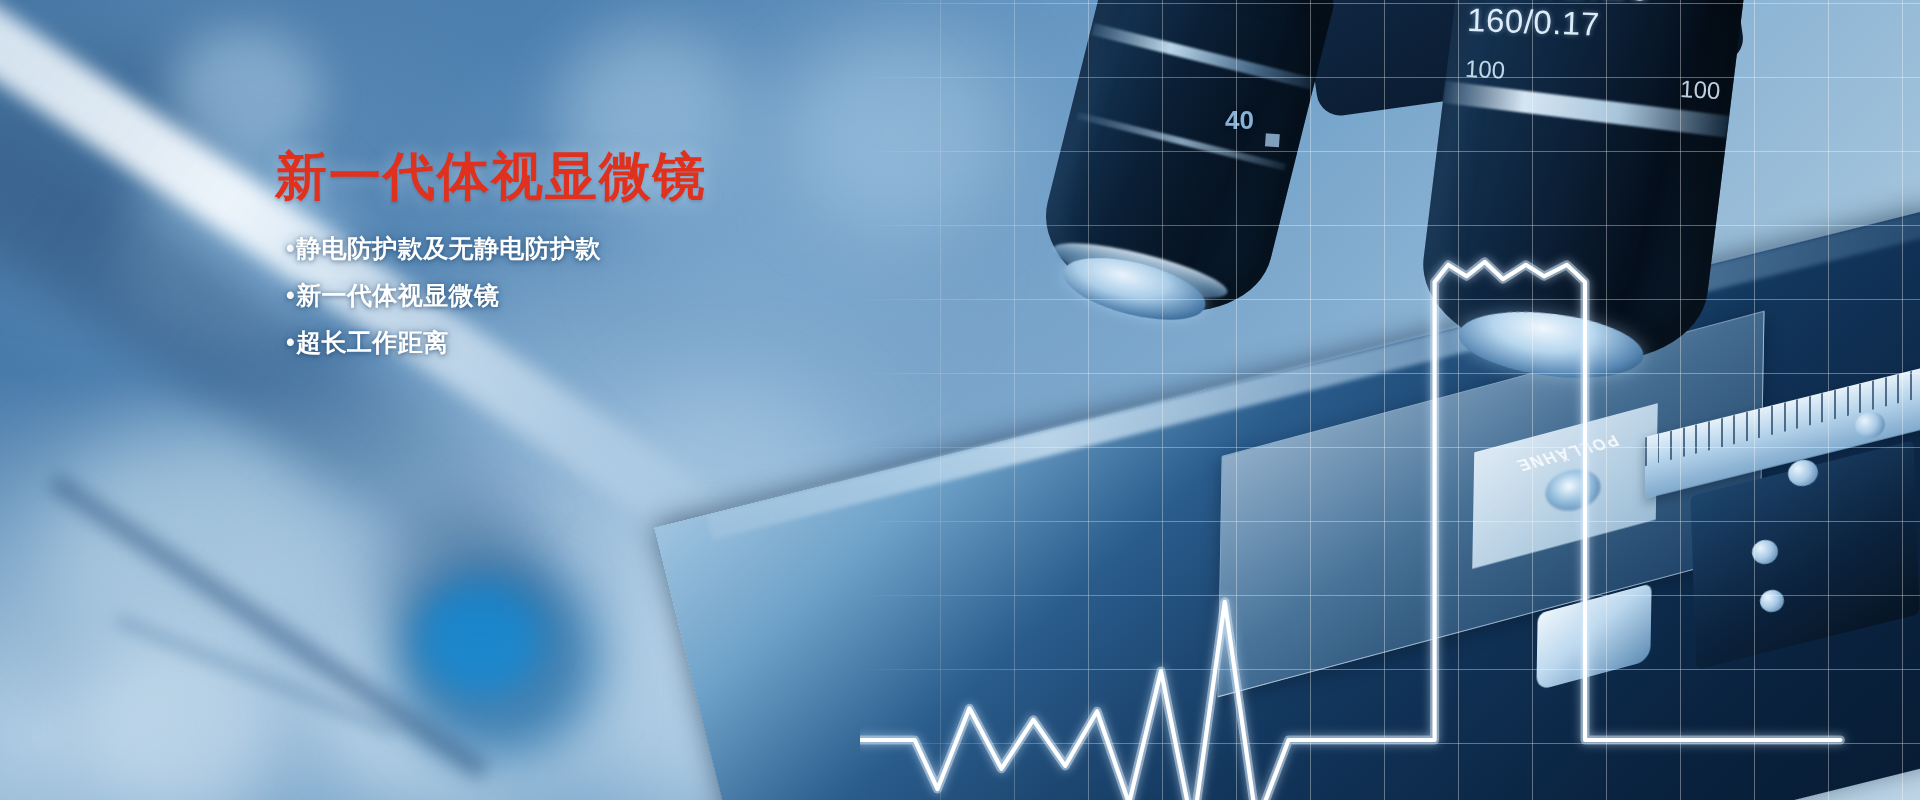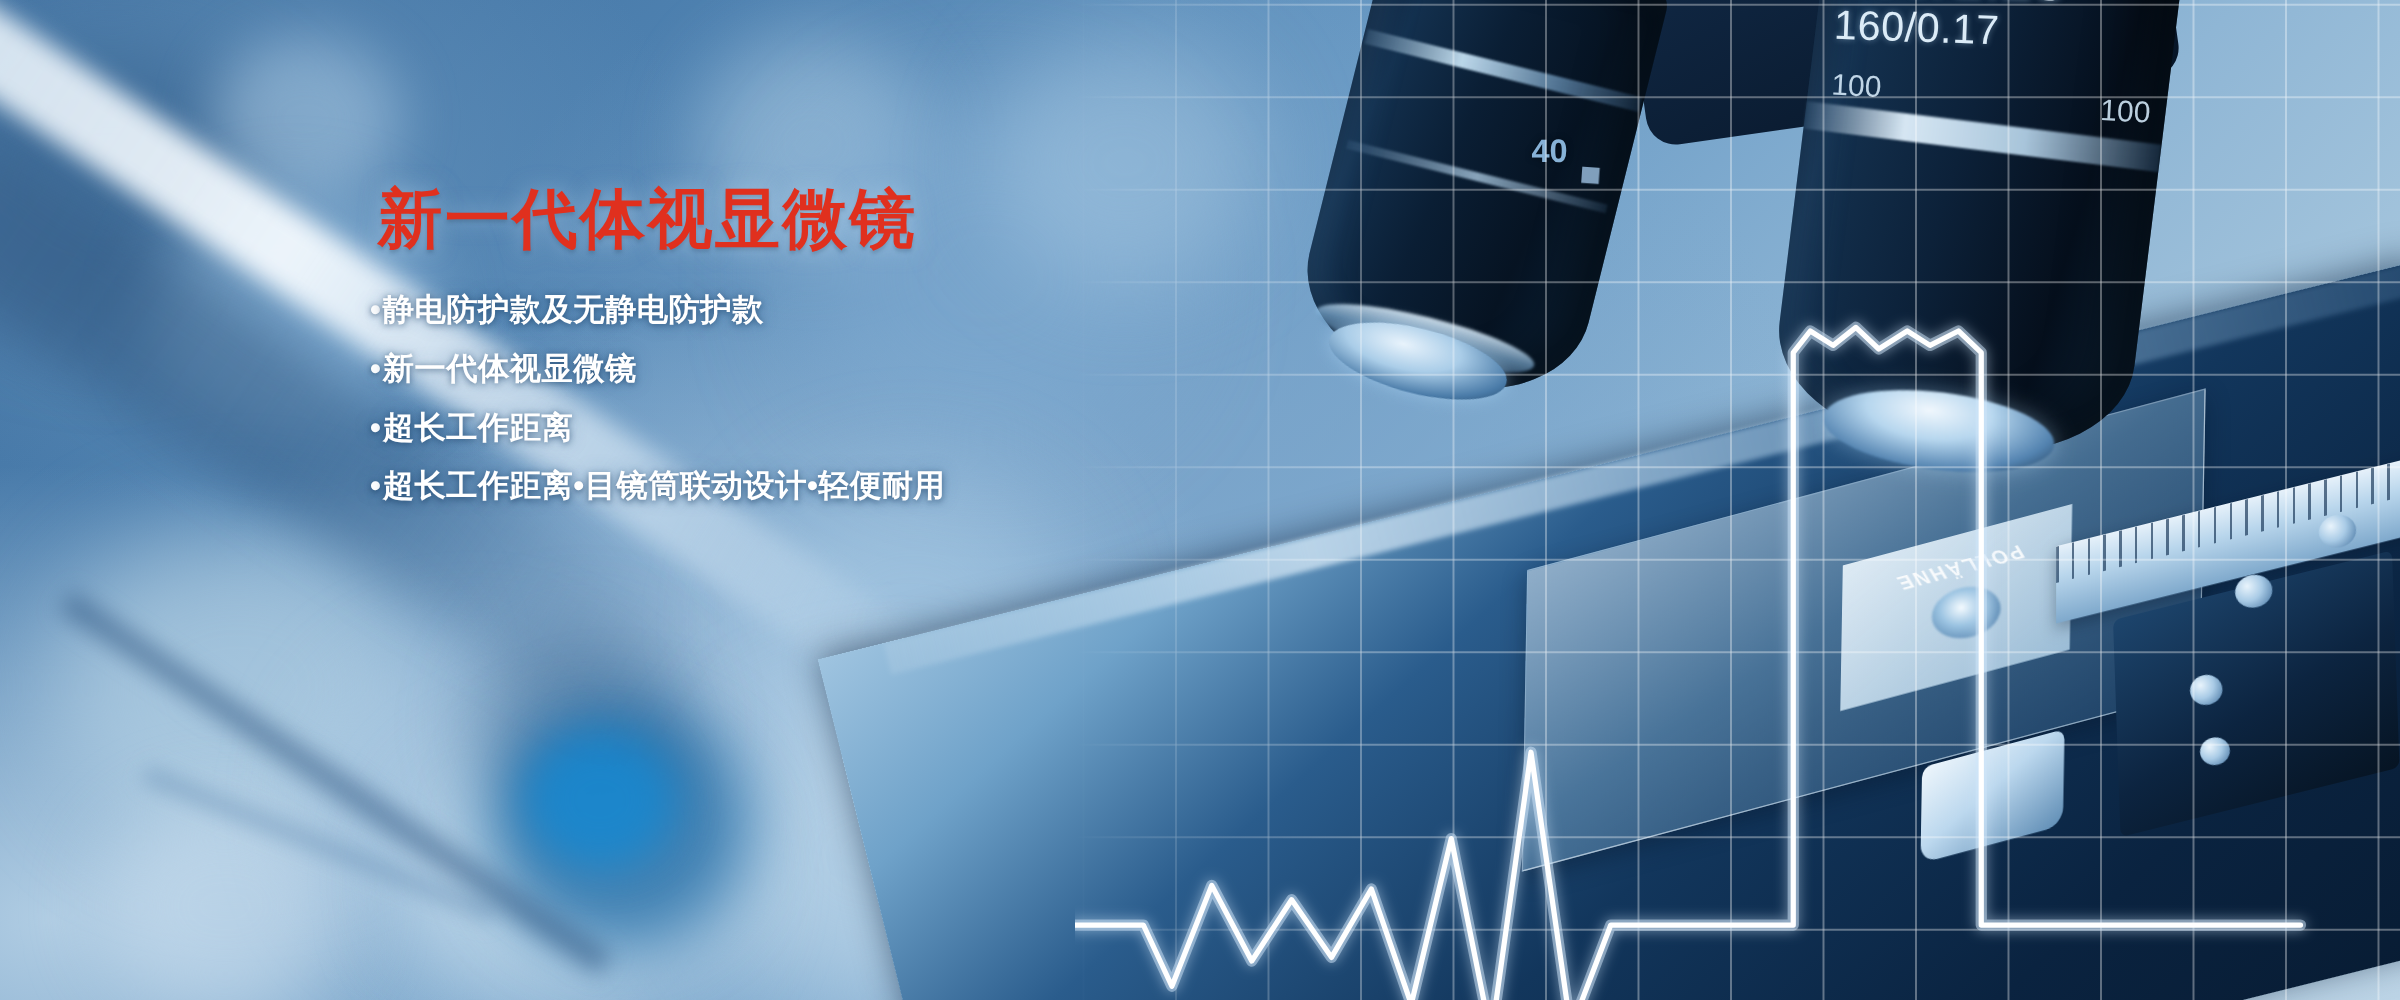--- a/index.html
+++ b/index.html
@@ -235,39 +235,39 @@
     -webkit-mask-image:linear-gradient(to right, rgba(0,0,0,0) 0%, rgba(0,0,0,.35) 6%, rgba(0,0,0,.9) 22%, #000 45%, #000 100%);
     mask-image:linear-gradient(to right, rgba(0,0,0,0) 0%, rgba(0,0,0,.35) 6%, rgba(0,0,0,.9) 22%, #000 45%, #000 100%);
     opacity:.78;
   }
 
   
   .wave{position:absolute;left:860px;top:180px;width:1060px;height:620px;}
 
   
   .copy{
-    position:absolute;left:296px;top:150px;width:760px;
+    position:absolute;left:269px;top:150px;width:760px;
   }
   .headline{
     color:#e0301e;
     font-size:52px;
     font-weight:700;
     line-height:1;
     letter-spacing:2px;
     margin:0 0 34px 6px;
     text-shadow:0 0 18px rgba(190,220,245,.55), 0 2px 3px rgba(20,50,80,.25);
     font-family:"Liberation Sans","DejaVu Sans",sans-serif;
   }
   .features{list-style:none;margin:0;padding:0;}
   .features li{
     color:#ffffff;
     font-size:25px;
     font-weight:700;
     line-height:1;
-    margin:0 0 22px 0;
+    margin:0 0 22px 17px;
     letter-spacing:.4px;
     text-shadow:0 1px 5px rgba(20,55,92,.65), 0 0 14px rgba(40,90,140,.35);
     font-family:"Liberation Sans","DejaVu Sans",sans-serif;
     white-space:nowrap;
   }
   .features li .b{margin-right:1px;}
 </style>
 </head>
 <body>
 
@@ -350,17 +350,16 @@
     <polyline id="trace-glow" fill="none" stroke="#cfe6fa" stroke-width="9" stroke-opacity=".5" stroke-linejoin="round" stroke-linecap="round" filter="url(#glow)" points="0.0,560.0 54.7,560.0 77.5,609.0 109.4,528.3 141.4,588.8 173.3,539.8 205.2,585.9 237.1,531.2 269.0,623.4 301.0,490.9 332.9,649.3 364.8,421.8 396.7,643.5 428.6,560.0 547.2,560.0 574.6,560.0 574.6,102.1 588.2,84.8 606.5,96.3 624.7,81.9 643.0,99.2 665.8,84.8 684.0,96.3 706.8,84.8 725.0,102.1 725.0,560.0 912.0,560.0 980.4,560.0"></polyline>
     <polyline id="trace" fill="none" stroke="#ffffff" stroke-width="4.2" stroke-linejoin="round" stroke-linecap="round" points="0.0,560.0 54.7,560.0 77.5,609.0 109.4,528.3 141.4,588.8 173.3,539.8 205.2,585.9 237.1,531.2 269.0,623.4 301.0,490.9 332.9,649.3 364.8,421.8 396.7,643.5 428.6,560.0 547.2,560.0 574.6,560.0 574.6,102.1 588.2,84.8 606.5,96.3 624.7,81.9 643.0,99.2 665.8,84.8 684.0,96.3 706.8,84.8 725.0,102.1 725.0,560.0 912.0,560.0 980.4,560.0"></polyline>
   </svg>
 
   <div class="copy">
     <h1 class="headline">新一代体视显微镜</h1>
     <ul class="features" id="feature-list">
         <li><span class="b">•</span><span>静电防护款及无静电防护款</span></li>
         <li><span class="b">•</span><span>新一代体视显微镜</span></li>
         <li><span class="b">•</span><span>超长工作距离</span></li>
-        <li><span class="b">•</span><span>超长工作距离•目镜筒联动设计•轻便耐用</span></li>
       </ul>
   </div>
 
 </div>
 
 </body></html>

